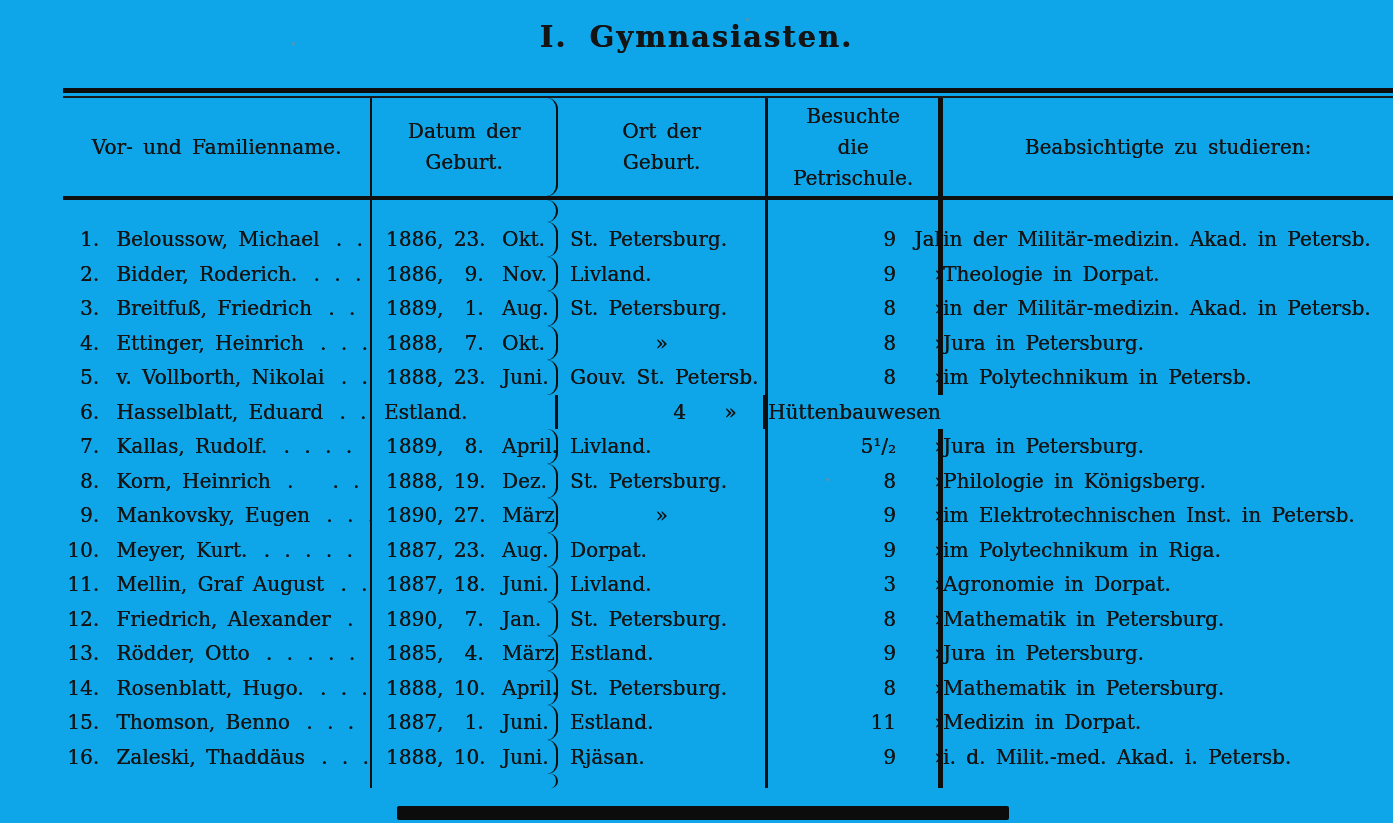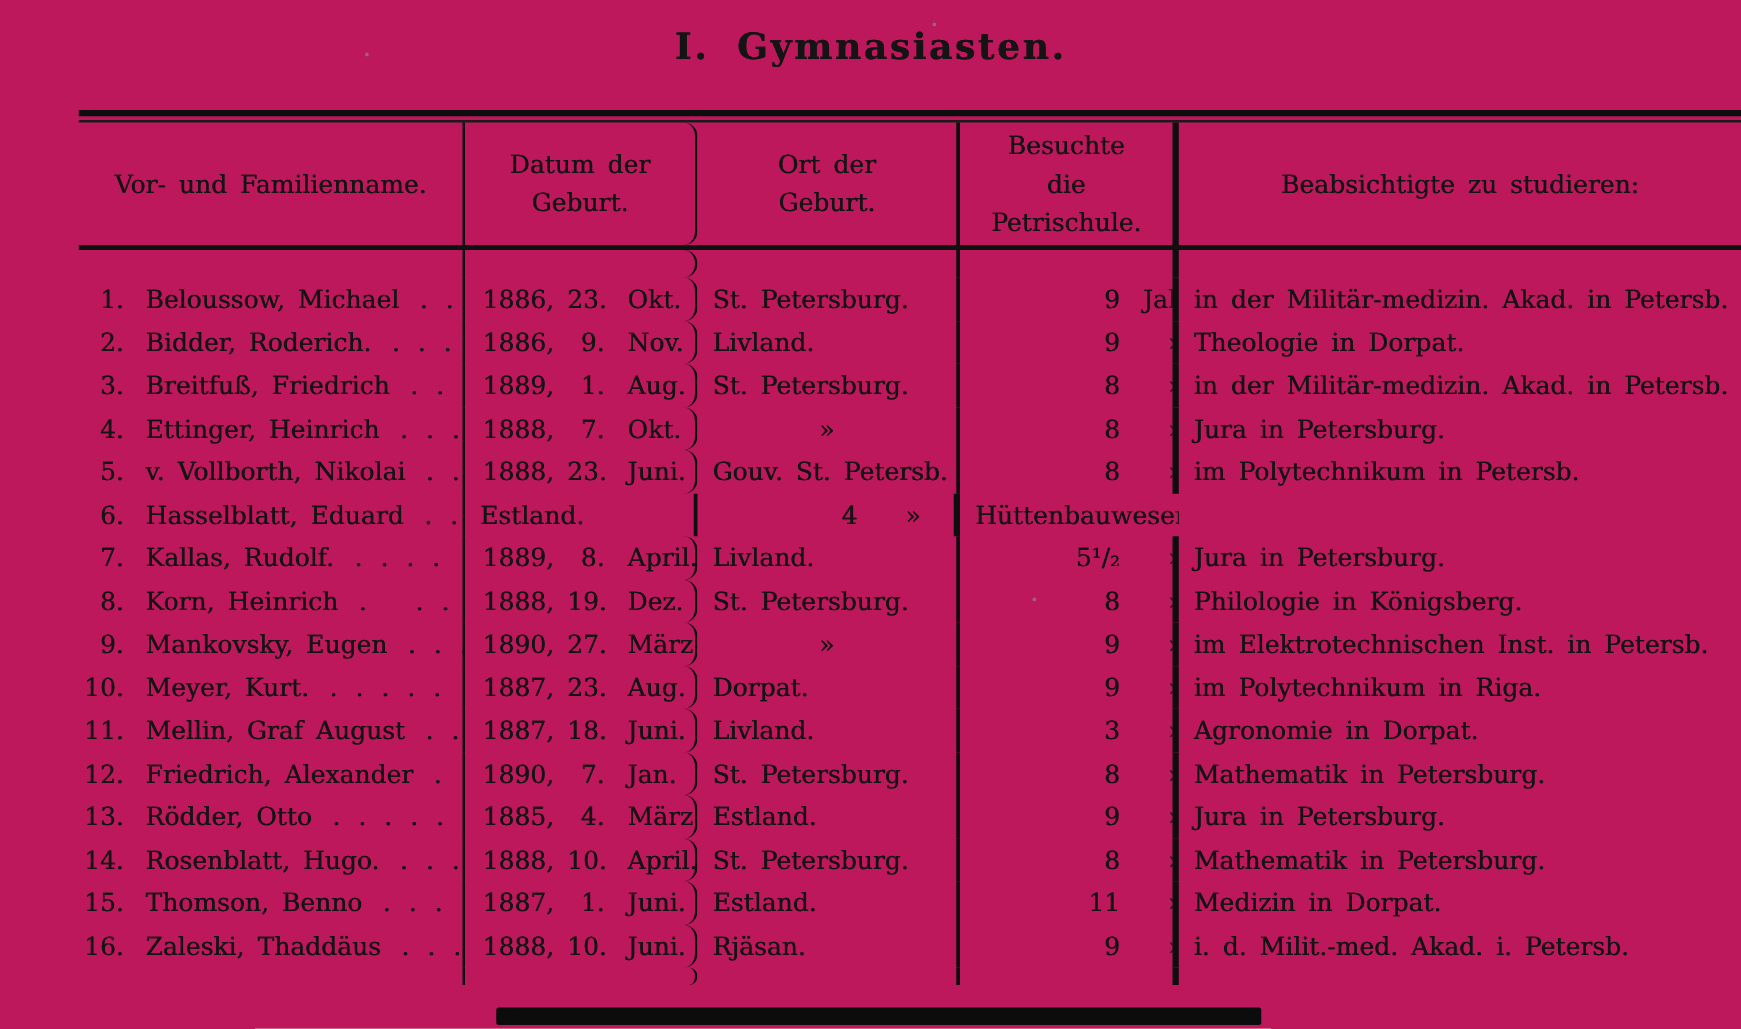--- a/index.html
+++ b/index.html
@@ -1,19 +1,19 @@
 <!DOCTYPE html>
 <html><head>
 <meta charset="utf-8">
 <style>
   html,body { margin:0; padding:0; }
   .page {
     position:relative;
     width:1393px; height:823px;
-    background:#be185d;
+    background:#0ea5e9;
     font-family:"DejaVu Serif", serif;
     color:#141414;
     overflow:hidden;
   }
   .page-title {
     margin:0;
     padding-top:20px;
     text-align:center;
     font-size:29px;
     font-weight:bold;
@@ -56,21 +56,21 @@
   .td-name .name { margin-left:7px; }
   .td-name .dots { white-space:pre; margin-left:6px; letter-spacing:2px; }
   .td-date { padding-left:14px; }
   .td-date .day { display:inline-block; width:30px; text-align:right; }
   .td-date .month { margin-left:8px; }
   .td-ort { padding-left:12px; }
   .td-ort.ditto { padding-left:0; text-align:center; }
   .td-petri .pv { display:inline-block; width:82px; text-align:right; }
   .td-petri .pu { margin-left:28px; }
   .td-petri .pu.jahre { margin-left:8px; }
-  .td-study { padding-left:12px; }
+  .td-study { }
   .bottom-smudge {
     position:absolute;
     left:397px; top:806px;
     width:612px; height:14px;
     background:#0c0c0c;
     border-radius:2px;
   }
   .speck { position:absolute; background:#8a8a8a; border-radius:50%; opacity:.65; }
   .text-weight { text-shadow:0.3px 0 0 currentColor; }
 </style>

